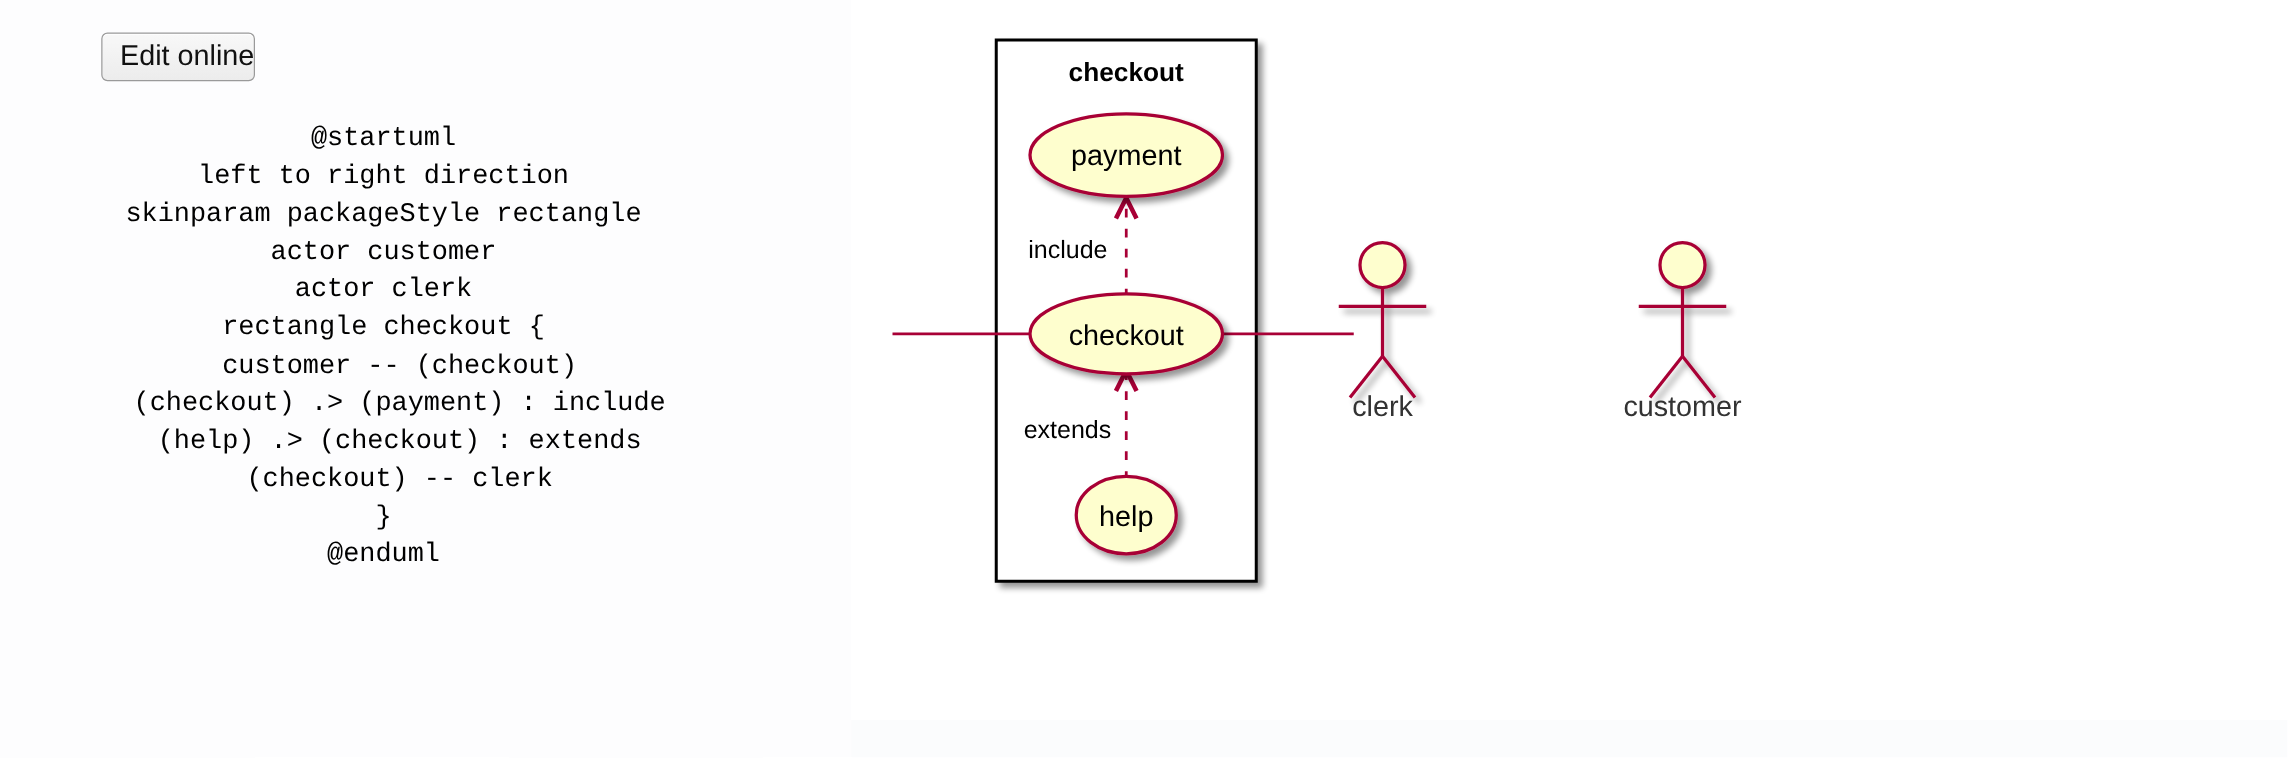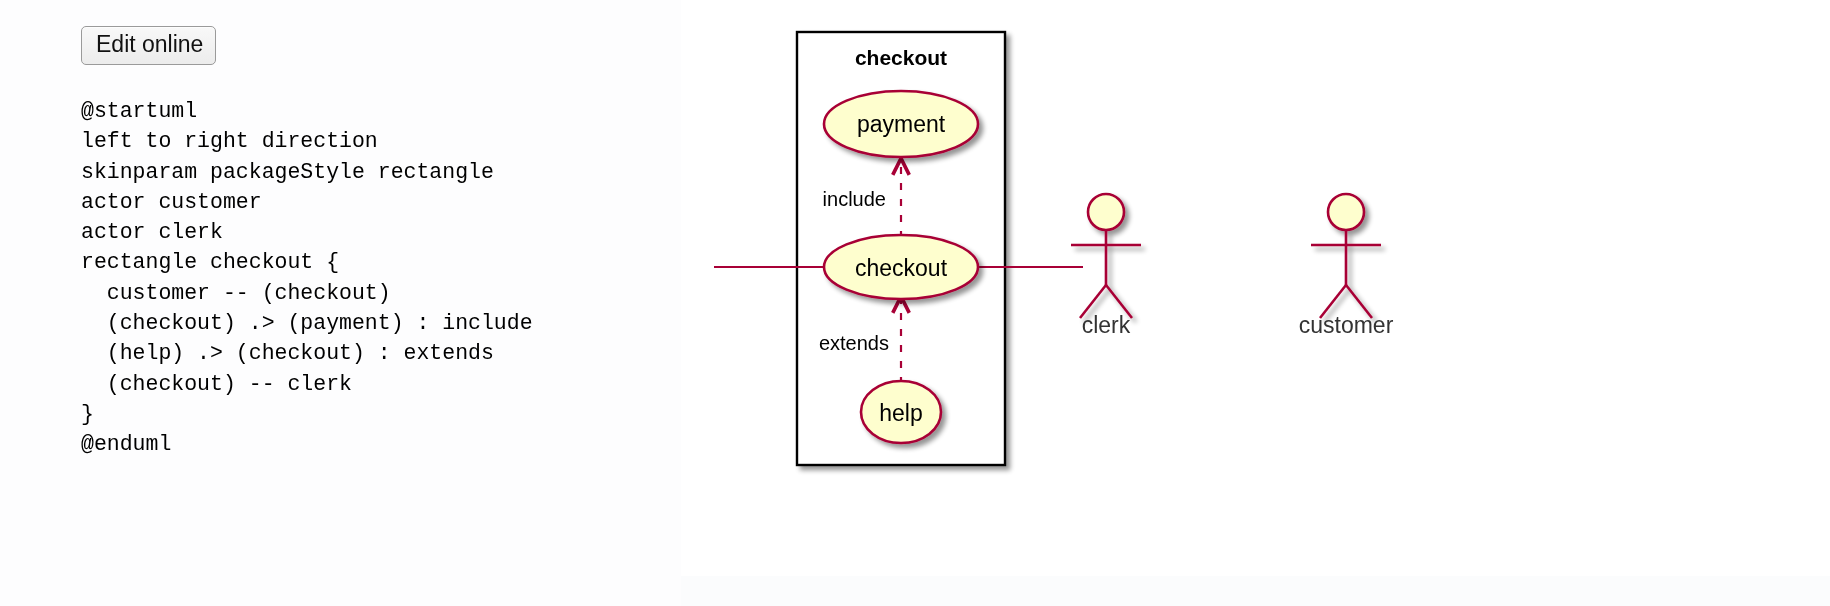--- a/index.html
+++ b/index.html
@@ -41,21 +41,21 @@
   #left-pane {
     position: absolute;
     left: 0; top: 0;
     width: 681px; height: 606px;
   }
 
   #edit-online-button {
     position: absolute;
     left: 81px;
     top: 26px;
-    padding: 5px 12px 7px 14px;
+    padding: 5px 0 7px 14px;
     font-family: "Liberation Sans", sans-serif;
     font-size: 23px;
     line-height: 25px;
     color: #111111;
     background: linear-gradient(#f8f8f8, #ececec);
     border: 1px solid #9a9a9a;
     border-radius: 5px;
     box-shadow: 0 1px 0 rgba(255,255,255,0.75) inset;
     cursor: pointer;
     white-space: nowrap;
@@ -65,20 +65,21 @@
     position: absolute;
     left: 81px;
     top: 96px;
     margin: 0;
     font-family: "Liberation Mono", "DejaVu Sans Mono", monospace;
     font-size: 21.5px;
     line-height: 30.3px;
     color: #000000;
     white-space: pre;
     letter-spacing: 0px;
+    text-align: center;
   }
   #code-block .code-line {
     display: block;
     height: 30.3px;
   }
 
   
   #uml-diagram {
     position: absolute;
     left: 711px;

